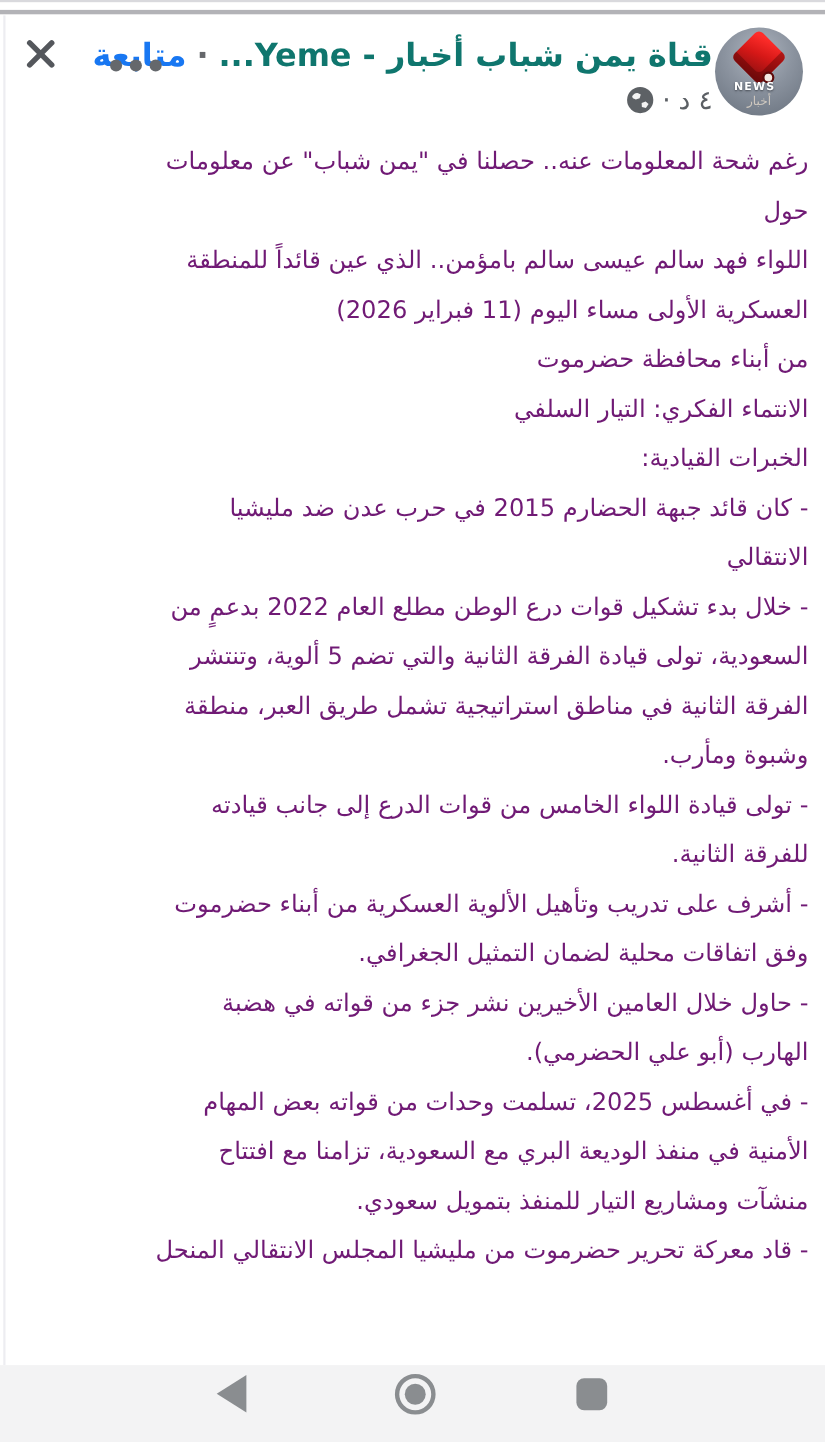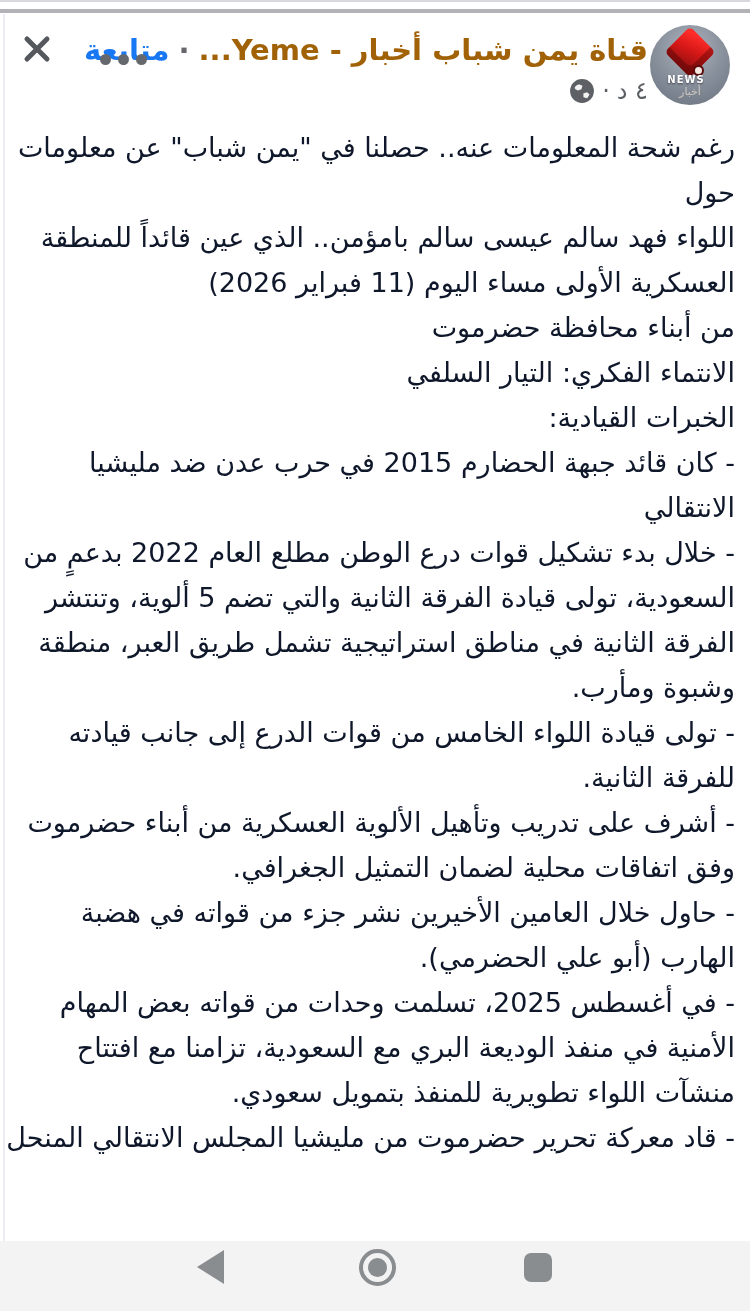--- a/index.html
+++ b/index.html
@@ -23,37 +23,37 @@
             box-shadow:inset -7px -7px 0 rgba(60,0,0,.35); }
   .avatar .cube-dot { position:absolute; left:43px; top:40px; width:11px; height:11px; border-radius:50%;
             background:#f3e9e2; border:2px solid #5e0a0a; }
   .avatar .news-label { position:absolute; left:0; right:8px; top:49px; text-align:center; font-size:10px;
             font-weight:bold; color:#ffffff; letter-spacing:1px; text-shadow:0 1px 2px #40454d; }
   .avatar .akhbar-label { position:absolute; left:0; right:0; top:60px; text-align:center; font-size:11px;
             color:#cfc8bf; }
 
   .title-row { position:absolute; top:14px; right:102px; display:flex; align-items:baseline; gap:9px;
             white-space:nowrap; font-size:29px; line-height:44px; }
-  .page-title { font-weight:bold; color:#a16207; }
+  .page-title { font-weight:bold; color:#0f766e; }
   .title-sep  { color:#65676b; font-weight:bold; }
   .follow-link { color:#1877f2; font-weight:bold; }
 
   .meta-row { position:absolute; top:63px; right:102px; display:flex; align-items:center; gap:7px;
             font-size:24px; color:#5b5f64; }
   .globe-icon { display:inline-flex; width:26px; height:26px; }
 
   .close-btn { position:absolute; top:19px; left:21px; width:32px; height:32px; display:flex;
             align-items:center; justify-content:center; background:none; border:none; cursor:pointer; }
   .dots-btn  { position:absolute; top:29px; left:100px; height:32px; display:flex; align-items:center;
             gap:7px; background:none; border:none; cursor:pointer; }
   .dots-btn span { width:11px; height:11px; border-radius:50%; background:#65686c; display:block; }
 
   .post-lines { position:absolute; top:125px; right:15px; left:15px; bottom:0; overflow:visible; }
-  .post-line  { direction:rtl; text-align:right; white-space:nowrap; font-size:27px; line-height:45px;
-            height:45px; color:#0f172a; }
+  .post-line  { direction:rtl; text-align:right; white-space:nowrap; font-size:22px; line-height:45px;
+            height:45px; color:#701a75; }
 
   .navbar { position:absolute; bottom:0; left:0; right:0; height:70px; background:#f3f3f4; z-index:10; }
   .nav-btn { position:absolute; background:none; border:none; cursor:pointer; }
   .back-shape { width:0; height:0; border-top:17px solid transparent; border-bottom:17px solid transparent;
             border-left:none; border-right:27px solid #8a8d90; }
   .nav-back { left:197px; top:9px; }
   .nav-home { left:359px; top:8px; width:37px; height:37px; }
   .home-ring { position:absolute; inset:0; border:4px solid #8a8d90; border-radius:50%; }
   .home-dot  { position:absolute; left:9px; top:9px; width:19px; height:19px; border-radius:50%; background:#8a8d90; }
   .nav-recents { left:524px; top:12px; }
@@ -123,21 +123,21 @@
     <div class="post-line">الفرقة الثانية في مناطق استراتيجية تشمل طريق العبر، منطقة</div>
     <div class="post-line">وشبوة ومأرب.</div>
     <div class="post-line">- تولى قيادة اللواء الخامس من قوات الدرع إلى جانب قيادته</div>
     <div class="post-line">للفرقة الثانية.</div>
     <div class="post-line">- أشرف على تدريب وتأهيل الألوية العسكرية من أبناء حضرموت</div>
     <div class="post-line">وفق اتفاقات محلية لضمان التمثيل الجغرافي.</div>
     <div class="post-line">- حاول خلال العامين الأخيرين نشر جزء من قواته في هضبة</div>
     <div class="post-line">الهارب (أبو علي الحضرمي).</div>
     <div class="post-line">- في أغسطس 2025، تسلمت وحدات من قواته بعض المهام</div>
     <div class="post-line">الأمنية في منفذ الوديعة البري مع السعودية، تزامنا مع افتتاح</div>
-    <div class="post-line">منشآت اللواء تطويرية للمنفذ بتمويل سعودي.</div>
+    <div class="post-line">منشآت ومشاريع التيار للمنفذ بتمويل سعودي.</div>
     <div class="post-line">- قاد معركة تحرير حضرموت من مليشيا المجلس الانتقالي المنحل</div>
   </main>
 
 <nav class="navbar">
   <button class="nav-btn nav-back" aria-label="back">
     <span class="back-shape" style="display:block;"></span>
   </button>
   <button class="nav-btn nav-home" aria-label="home">
     <span class="home-ring"></span>
     <span class="home-dot"></span>

